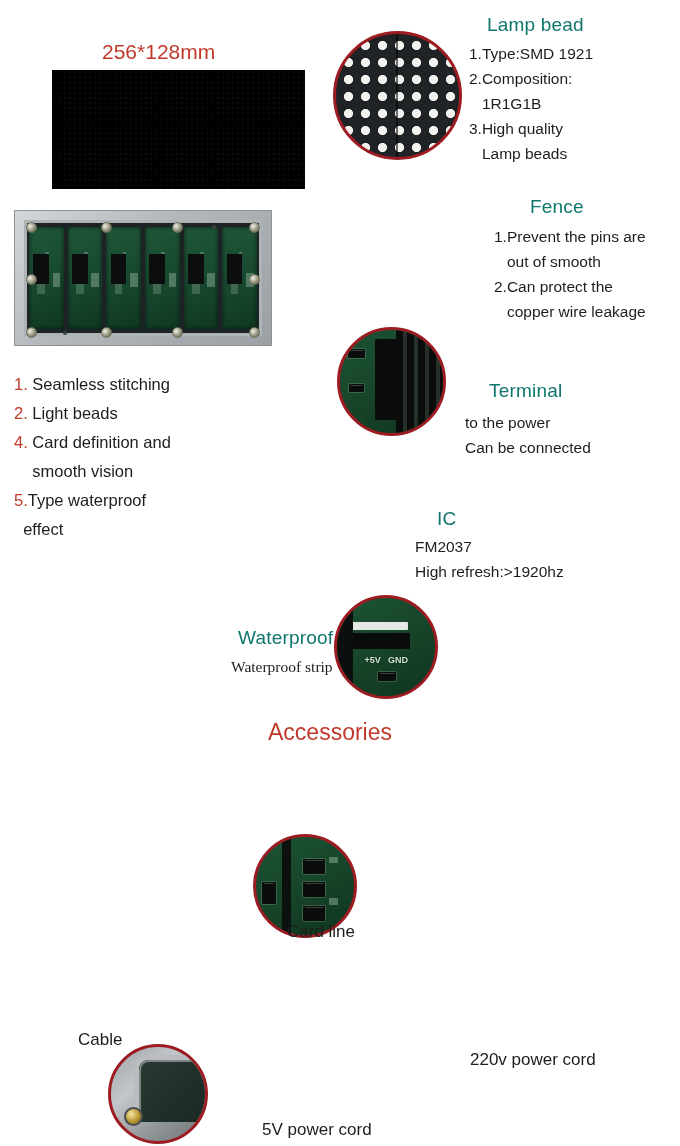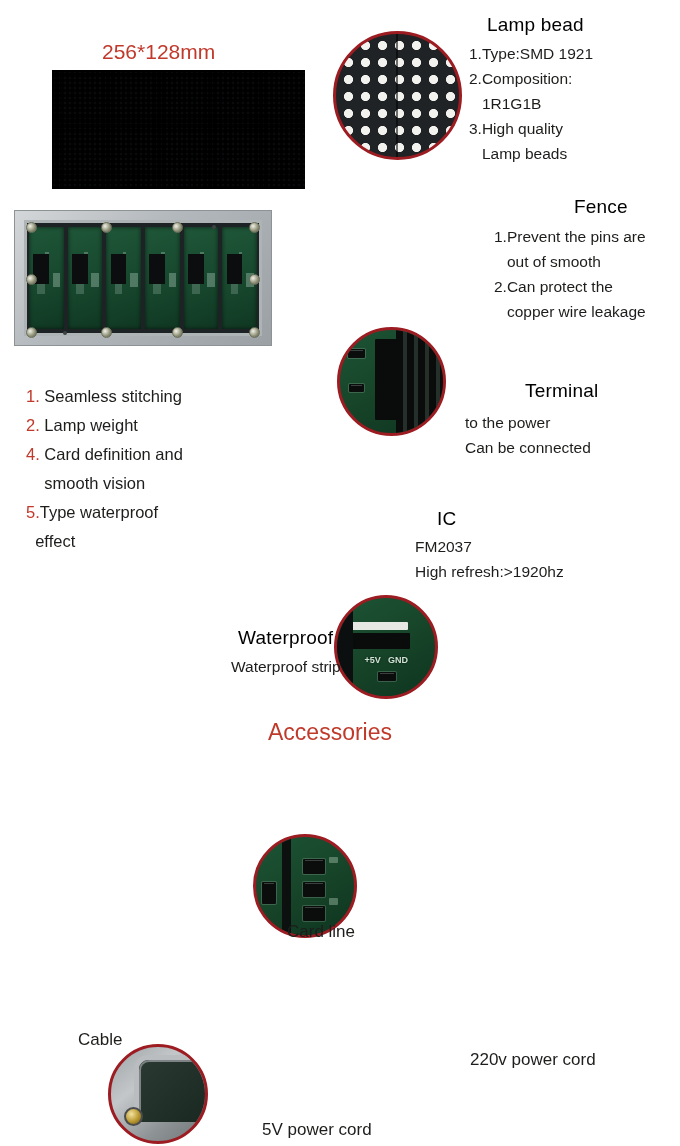--- a/index.html
+++ b/index.html
@@ -12,39 +12,39 @@
     position:relative;
     width:680px;
     height:1146px;
     background:#ffffff;
     overflow:hidden;
   }
   .abs{position:absolute;}
 
   
   .red-head{
-    color:#000000;
+    color:#0f766e;
     font-size:19px;
     font-weight:normal;
     letter-spacing:.2px;
     white-space:nowrap;
   }
   .red-title{
     color:#c0392b;
     font-size:21px;
     white-space:nowrap;
   }
   .caption{
     font-size:17px;
     color:#1d1d1b;
     white-space:nowrap;
   }
   .feat-list{
     list-style:none;
-    margin:12px;padding:0;
+    margin:0;padding:0;
   }
   .feat-list li{
     font-size:16.5px;
     line-height:29px;
     color:#1d1d1b;
     white-space:pre;
   }
   .feat-list li .num{color:#c0392b;}
   .info-list{list-style:none;margin:0;padding:0;}
   .info-list li{
@@ -222,45 +222,45 @@
     <span class="screw sm" style="left:197px;top:14px;"></span>
     <span class="screw sm" style="left:48px;top:120px;"></span>
   </div>
 
   <div class="abs circle pcb-circle" style="left:337px;top:198px;width:109px;height:109px;">
     <div class="fence-bars"></div>
     <div class="conn-blk" style="left:34%;top:9%;width:22%;height:78%;background:#0a0c0c;"></div>
     <div class="chip" style="left:8%;top:18%;width:16%;height:9%;"></div>
     <div class="chip" style="left:9%;top:52%;width:14%;height:8%;"></div>
   </div>
-  <div class="abs red-head" style="left:530px;top:196px;margin-left:44px;">Fence</div>
+  <div class="abs red-head" style="left:530px;top:196px;">Fence</div>
   <ul class="abs info-list" style="left:494px;top:224px;width:200px;">
     <li>1.Prevent the pins are</li>
     <li>   out of smooth</li>
     <li>2.Can protect the</li>
     <li>   copper wire leakage</li>
   </ul>
 
   <div class="abs circle pcb-circle" style="left:334px;top:357px;width:104px;height:104px;">
     <div class="conn-blk" style="left:14%;top:24%;width:58%;height:9%;background:#e6e8e3;"></div>
     <div class="conn-blk" style="left:12%;top:36%;width:62%;height:16%;"></div>
     <div class="silk" style="left:28%;top:58%;">+5V</div>
     <div class="silk" style="left:52%;top:58%;">GND</div>
     <div class="chip" style="left:42%;top:76%;width:18%;height:9%;"></div>
     <div class="conn-blk" style="left:0;top:0;width:16%;height:100%;background:#0c0f0f;"></div>
   </div>
-  <div class="abs red-head" style="left:489px;top:380px;margin-left:36px;">Terminal</div>
+  <div class="abs red-head" style="left:489px;top:380px;">Terminal</div>
   <ul class="abs info-list" style="left:465px;top:410px;width:200px;">
     <li>to the power</li>
     <li>Can be connected</li>
   </ul>
 
   <ul class="abs feat-list" style="left:14px;top:370px;width:250px;">
     <li><span class="num">1.</span><span> Seamless stitching</span></li>
-    <li><span class="num">2.</span><span> Lamp weight</span></li>
+    <li><span class="num">2.</span><span> Light beads</span></li>
     <li><span class="num">4.</span><span> Card definition and</span></li>
     <li><span class="num"></span><span>    smooth vision</span></li>
     <li><span class="num">5.</span><span>Type waterproof</span></li>
     <li><span class="num"></span><span>  effect</span></li>
   </ul>
 
   <div class="abs circle pcb-circle" style="left:253px;top:492px;width:104px;height:104px;">
     <div class="conn-blk" style="left:27%;top:0;width:9%;height:100%;background:#0c100f;"></div>
     <div class="chip" style="left:48%;top:22%;width:22%;height:16%;"></div>
     <div class="chip" style="left:48%;top:46%;width:22%;height:15%;"></div>
@@ -274,21 +274,21 @@
     <li>FM2037</li>
     <li>High refresh:&gt;1920hz</li>
   </ul>
 
   <div class="abs circle wp-circle" style="left:108px;top:598px;width:100px;height:100px;">
     <div class="wp-frame"></div>
     <div class="wp-frame2"></div>
     <div class="wp-screw"></div>
   </div>
   <div class="abs red-head" style="left:238px;top:627px;">Waterproof</div>
-  <ul class="abs info-list" style="left:231px;top:654px;width:240px;">
+  <ul class="abs info-list" style="left:231px;top:654px;width:240px;font-family:Liberation Serif, serif;">
     <li>Waterproof strip</li>
   </ul>
 
   <div class="abs red-title" style="left:268px;top:719px;font-size:23px;">Accessories</div>
 
   <div class="abs caption" style="left:287px;top:922px;">Card line</div>
 
   <div class="abs caption" style="left:78px;top:1030px;">Cable</div>
 
   <div class="abs caption" style="left:262px;top:1120px;">5V power cord</div>

